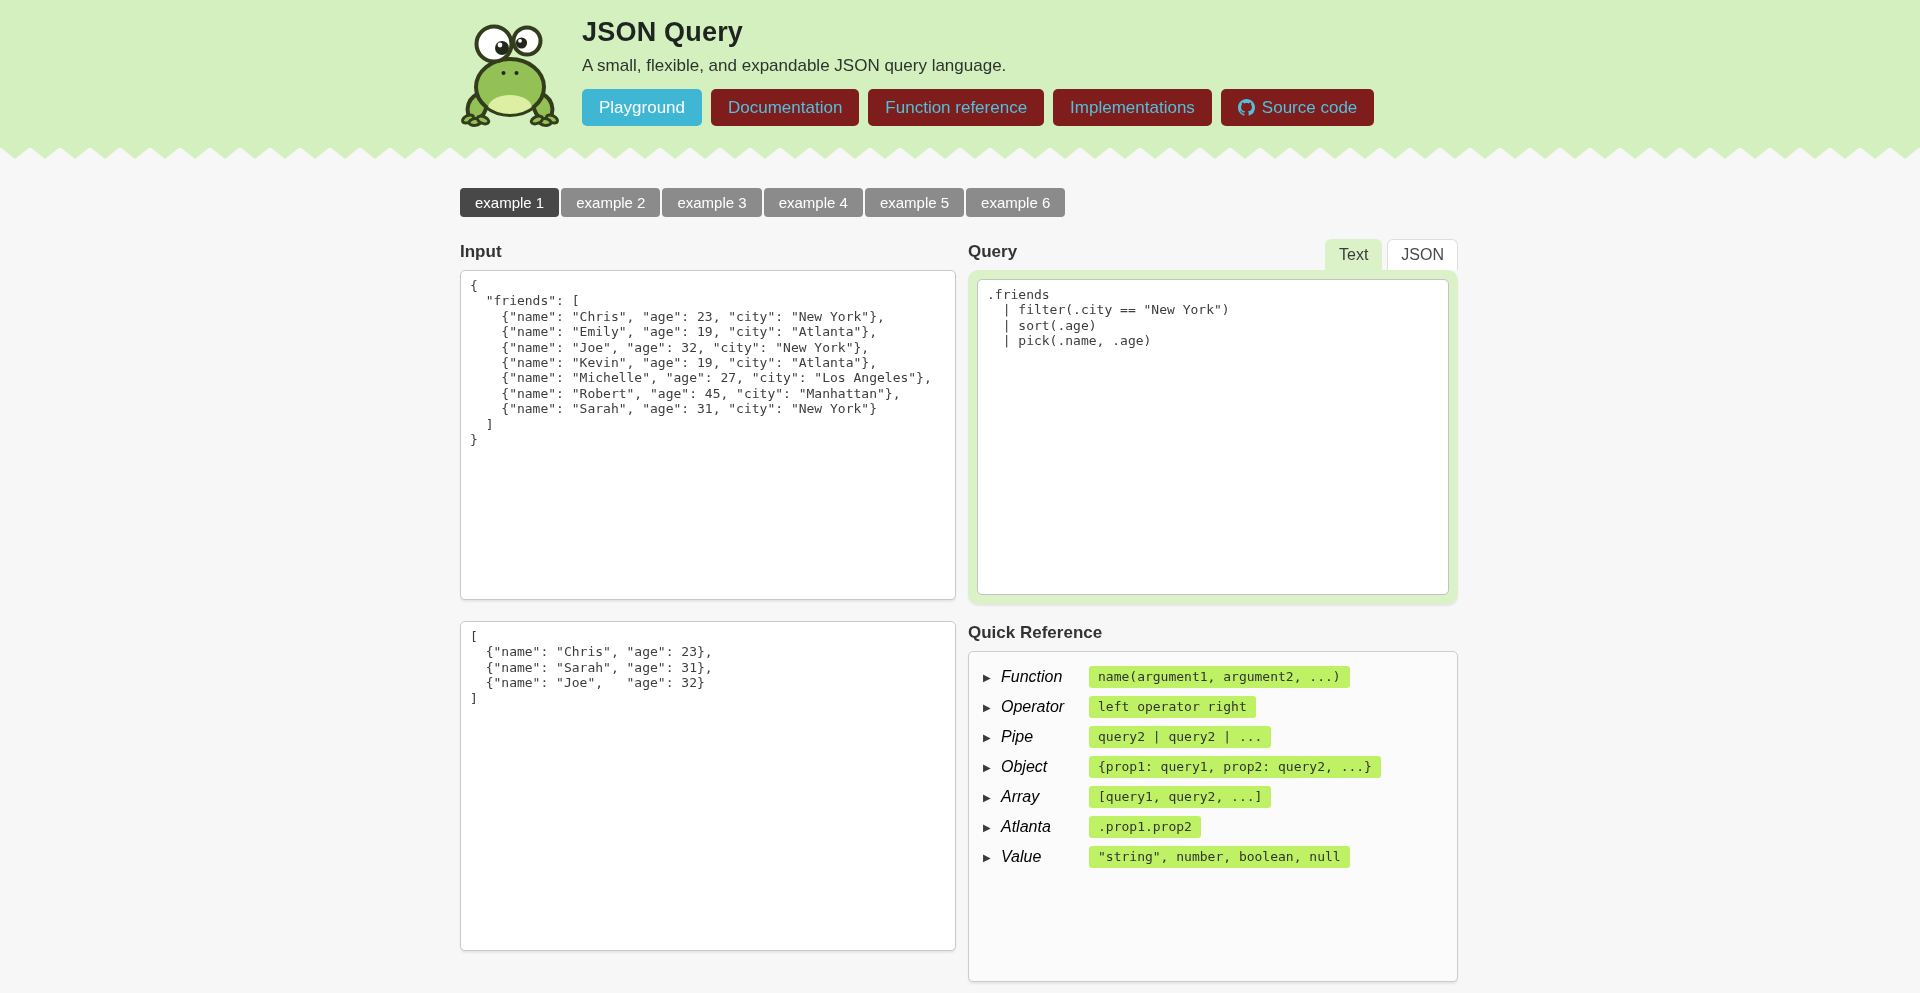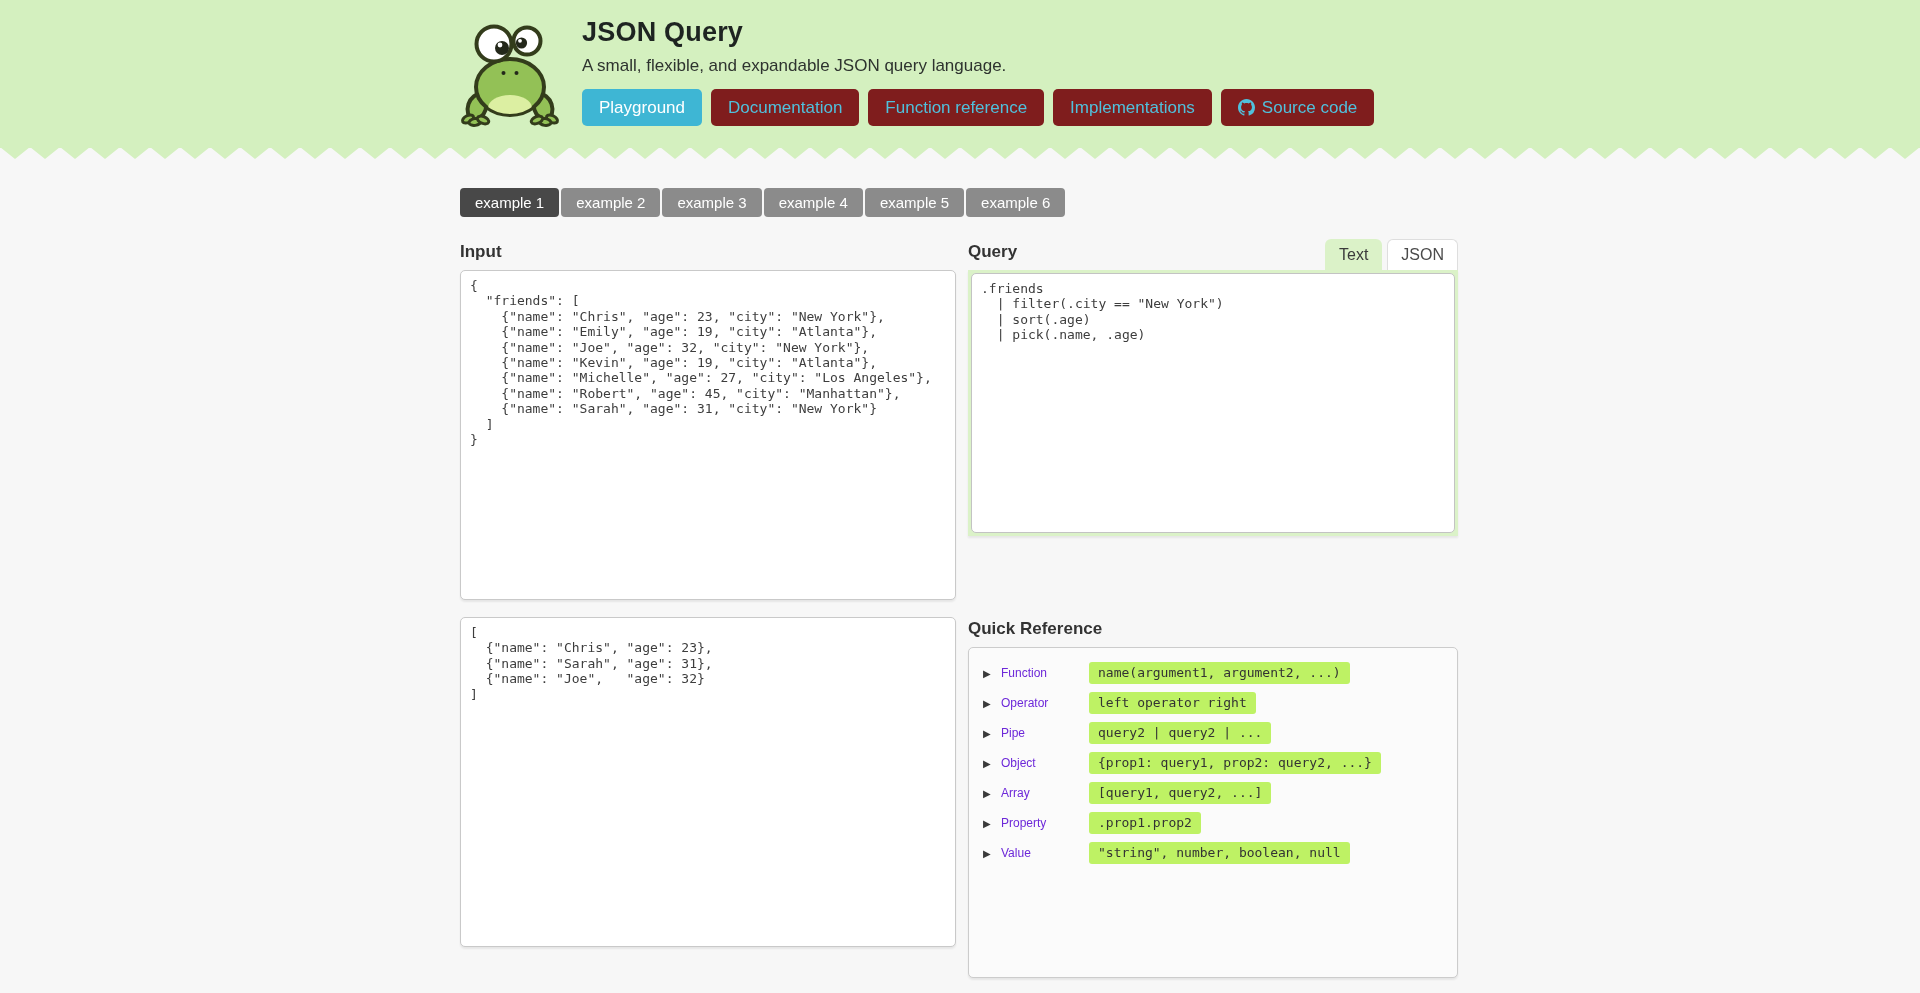--- a/index.html
+++ b/index.html
@@ -79,22 +79,22 @@
     display: block; width: 100%; height: 330px;
     border: 1px solid #c9c9c9; border-radius: 5px;
     background: #ffffff; color: #3d3d3d;
     font-family: "DejaVu Sans Mono", monospace;
     font-size: 13px; line-height: 15.4px;
     padding: 7px 9px; resize: none; outline: none;
     white-space: pre; overflow: auto;
     box-shadow: 0 2px 2px rgba(0,0,0,0.07);
   }
   .query-frame {
-    background: #dbf2c8; border-radius: 0; padding: 3px;
-    height: 266px;
+    background: #dbf2c8; border-radius: 10px; padding: 9px;
+    height: 334px;
     box-shadow: 0 2px 2px rgba(0,0,0,0.07);
   }
   .query-frame .code-box {
     height: 100%; border-color: #c3c3c3; box-shadow: none;
   }
 
   .ref-box {
     height: 331px;
     border: 1px solid #cccccc; border-radius: 5px;
     background: #fbfbfb;
@@ -102,21 +102,21 @@
     box-shadow: 0 2px 2px rgba(0,0,0,0.07);
   }
   .ref-row {
     display: flex; align-items: center;
     height: 30px; padding: 0 14px;
     cursor: pointer;
   }
   .ref-marker {
     width: 18px; font-size: 10px; color: #3a3a3a; flex: 0 0 auto;
   }
-  .ref-label { width: 88px; font-size: 12px; color: #6d28d9; flex: 0 0 auto; }
+  .ref-label { width: 88px; font-size: 16px; color: #000000; flex: 0 0 auto; font-style: italic; }
   .ref-code {
     font-family: "DejaVu Sans Mono", monospace;
     font-size: 13px; color: #333;
     background: #bef264; border-radius: 3px;
     padding: 3px 9px; line-height: 16px;
   }
 </style>
 </head>
 <body>
 
@@ -262,21 +262,21 @@
           <span class="ref-label">Object</span>
           <code class="ref-code">{prop1: query1, prop2: query2, ...}</code>
         </div>
         <div class="ref-row">
           <span class="ref-marker">▶</span>
           <span class="ref-label">Array</span>
           <code class="ref-code">[query1, query2, ...]</code>
         </div>
         <div class="ref-row">
           <span class="ref-marker">▶</span>
-          <span class="ref-label">Property</span>
+          <span class="ref-label">Atlanta</span>
           <code class="ref-code">.prop1.prop2</code>
         </div>
         <div class="ref-row">
           <span class="ref-marker">▶</span>
           <span class="ref-label">Value</span>
           <code class="ref-code">"string", number, boolean, null</code>
         </div>
       </div>
     </section>
 

